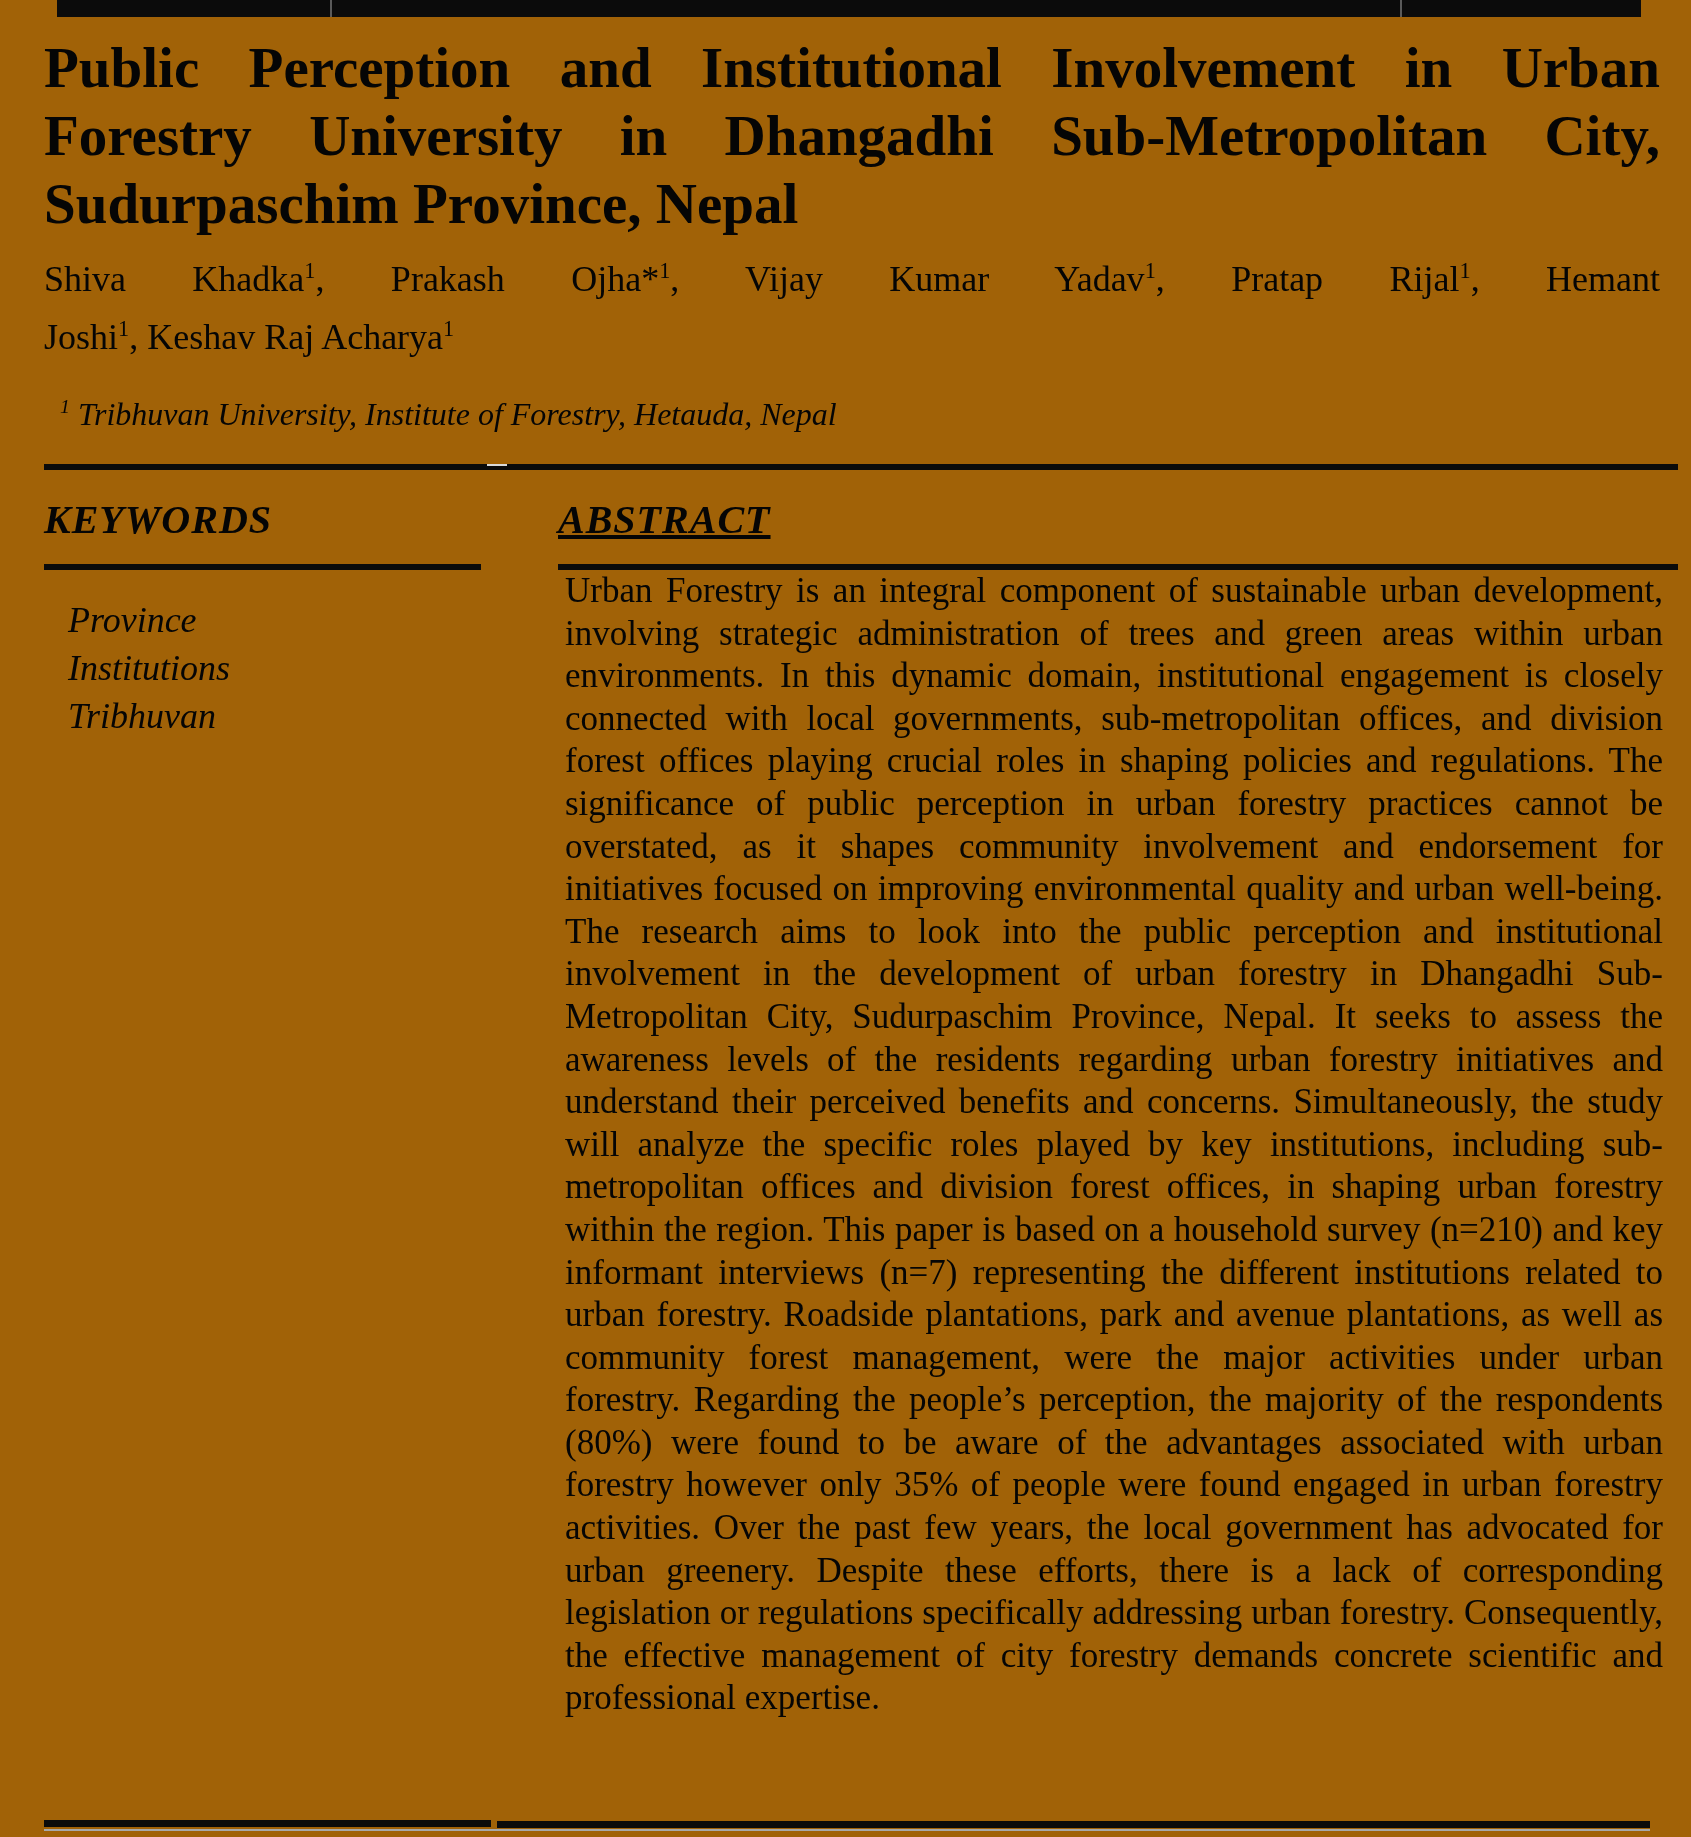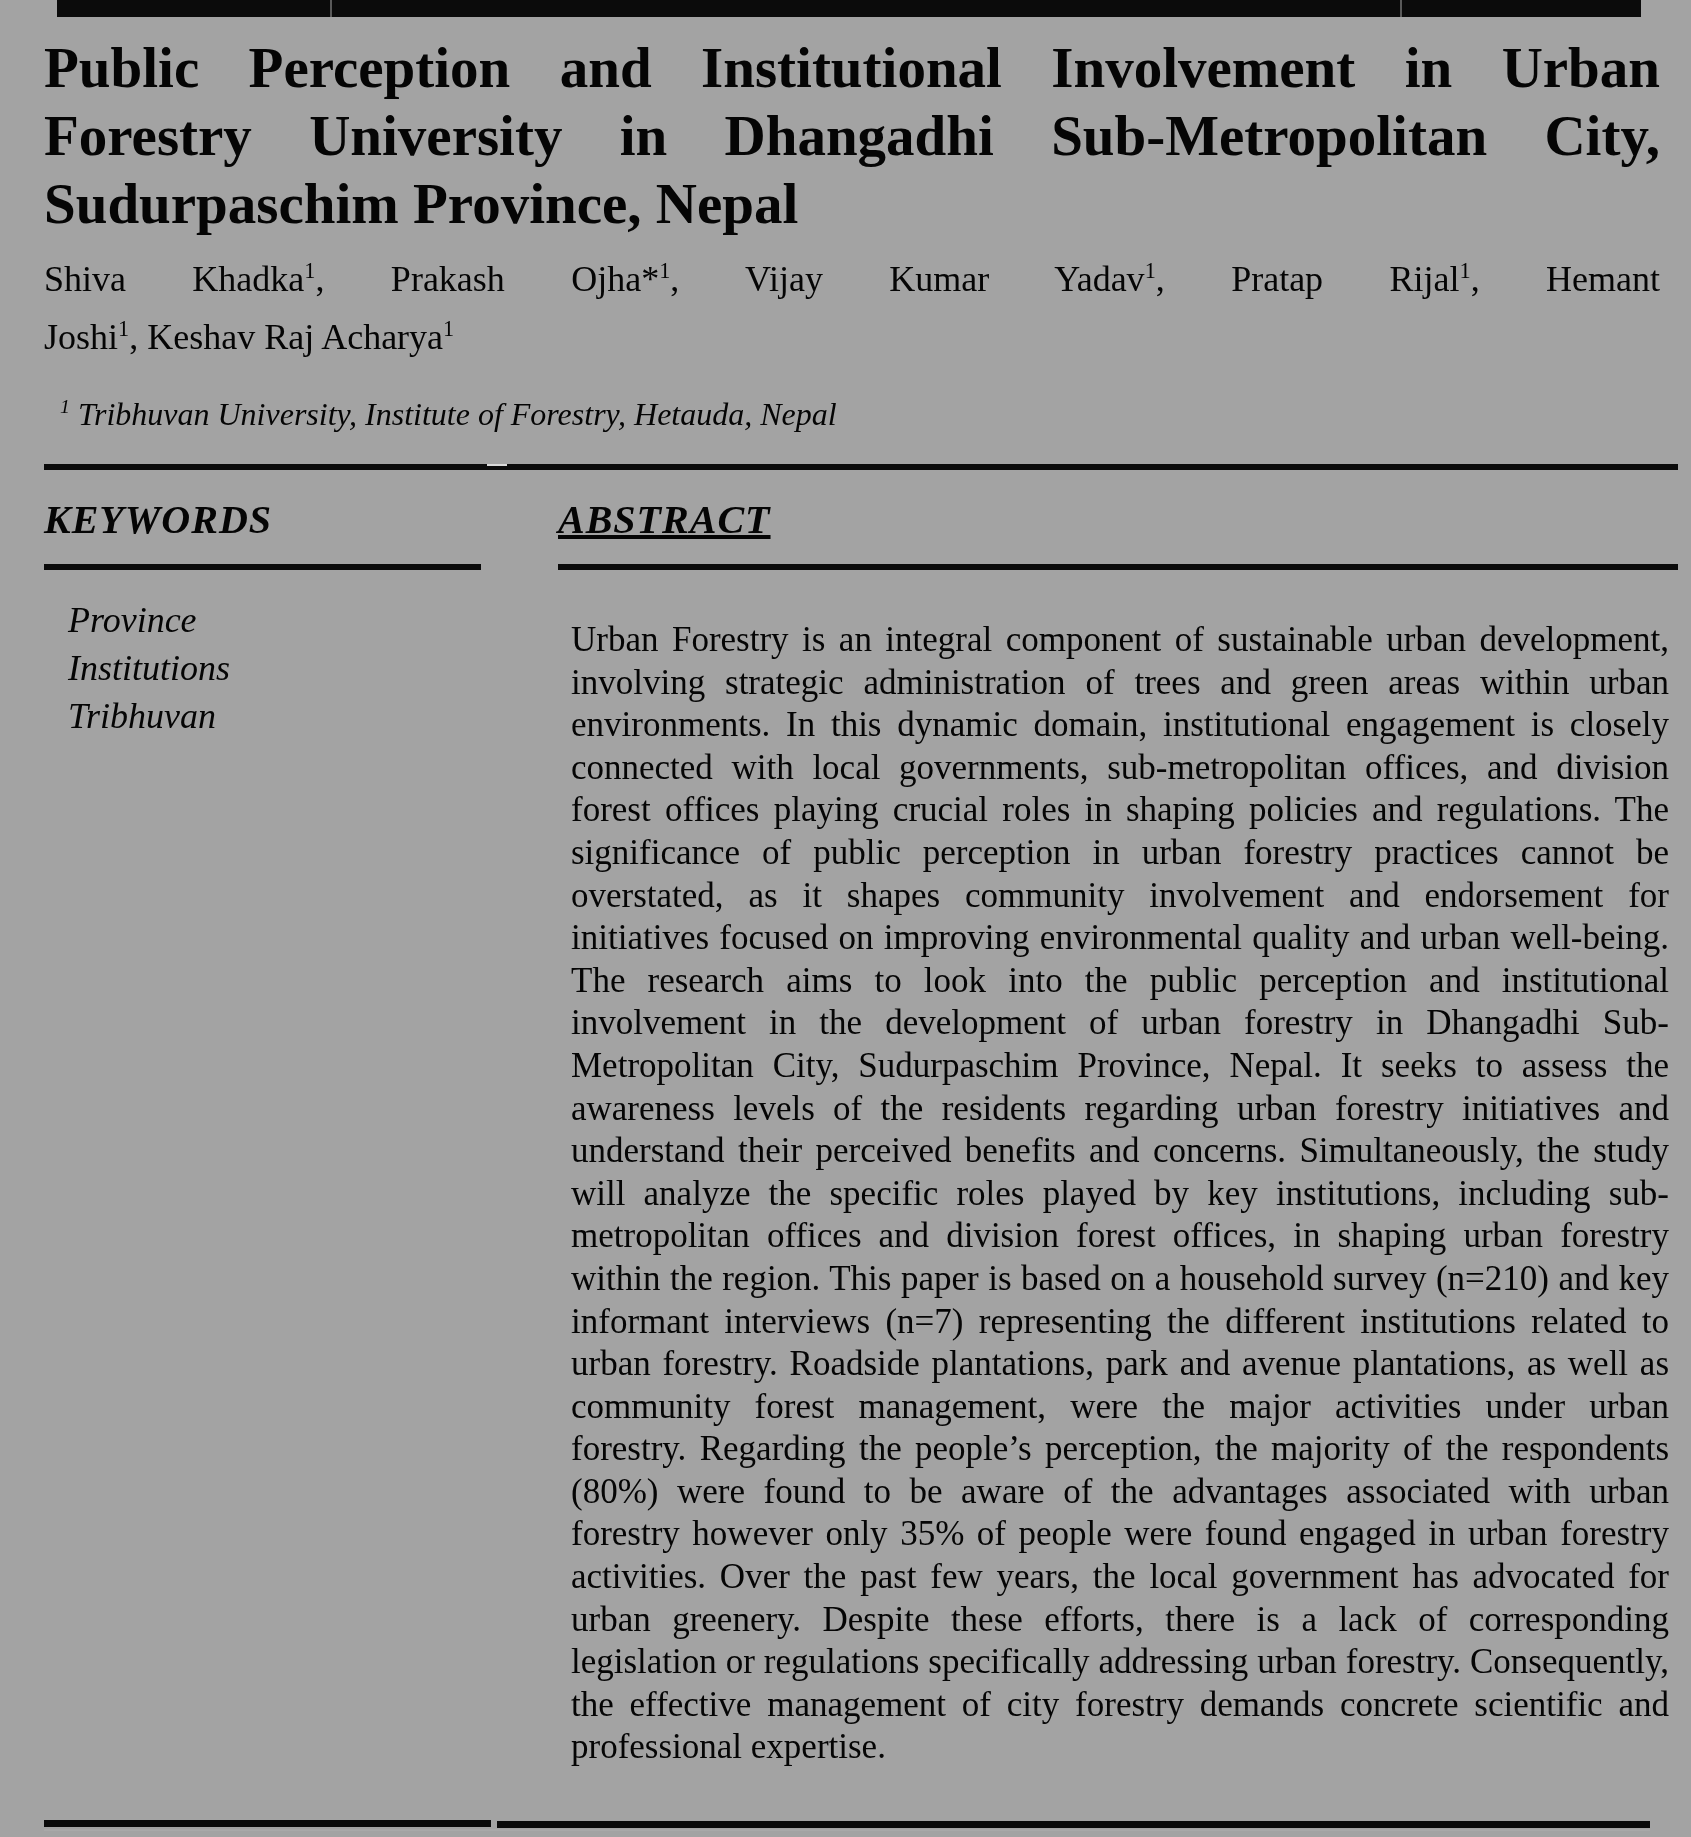--- a/index.html
+++ b/index.html
@@ -2,21 +2,21 @@
 <html><head>
 <meta charset="utf-8">
 <style>
   html, body { margin: 0; padding: 0; background: #ffffff; }
   body {
     width: 1691px; height: 1837px;
     font-family: "Liberation Serif", "DejaVu Serif", serif;
     color: #050505;
     -webkit-font-smoothing: antialiased;
   }
-  .page { position: relative; width: 1691px; height: 1837px; background: #a3a3a3; overflow: hidden; }
+  .page { position: relative; width: 1691px; height: 1837px; background: #a16207; overflow: hidden; }
 
   
   .topbar { position: absolute; left: 57px; top: 0; width: 1584px; height: 17px; background: #0b0b0b; }
   .topbar .seam { position: absolute; top: 0; width: 2px; height: 100%; background: #5a5a5a; }
   .seam-1 { left: 273px; }
   .seam-2 { left: 1343px; }
 
   .rule { position: absolute; height: 6px; background: #0b0b0b; }
   .rule-full { left: 44px; top: 464px; width: 1634px; }
   .rule-kw   { left: 44px; top: 564px; width: 437px; }
@@ -47,22 +47,22 @@
   .colheader { position: absolute; top: 496px; font-size: 40px; font-weight: bold; font-style: italic;
                text-align: left; letter-spacing: 1px; }
   .colheader.kw { left: 44px; width: 437px; }
   .colheader.ab { left: 558px; width: 1120px; text-decoration: underline; }
 
   
   .keywords { position: absolute; left: 68px; top: 596px; width: 400px;
               font-size: 36px; font-style: italic; line-height: 48px; }
 
   
-  .abstract { position: absolute; left: 565px; top: 619px; width: 1098px;
-              font-size: 35px; line-height: 42.6px; text-align: justify; margin-left: 6px; }
+  .abstract { position: absolute; left: 565px; top: 570px; width: 1098px;
+              font-size: 35px; line-height: 42.6px; text-align: justify; }
 </style>
 </head>
 <body>
 
 <div class="page">
 
   <div class="topbar">
     <div class="seam seam-1"></div>
     <div class="seam seam-2"></div>
   </div>

